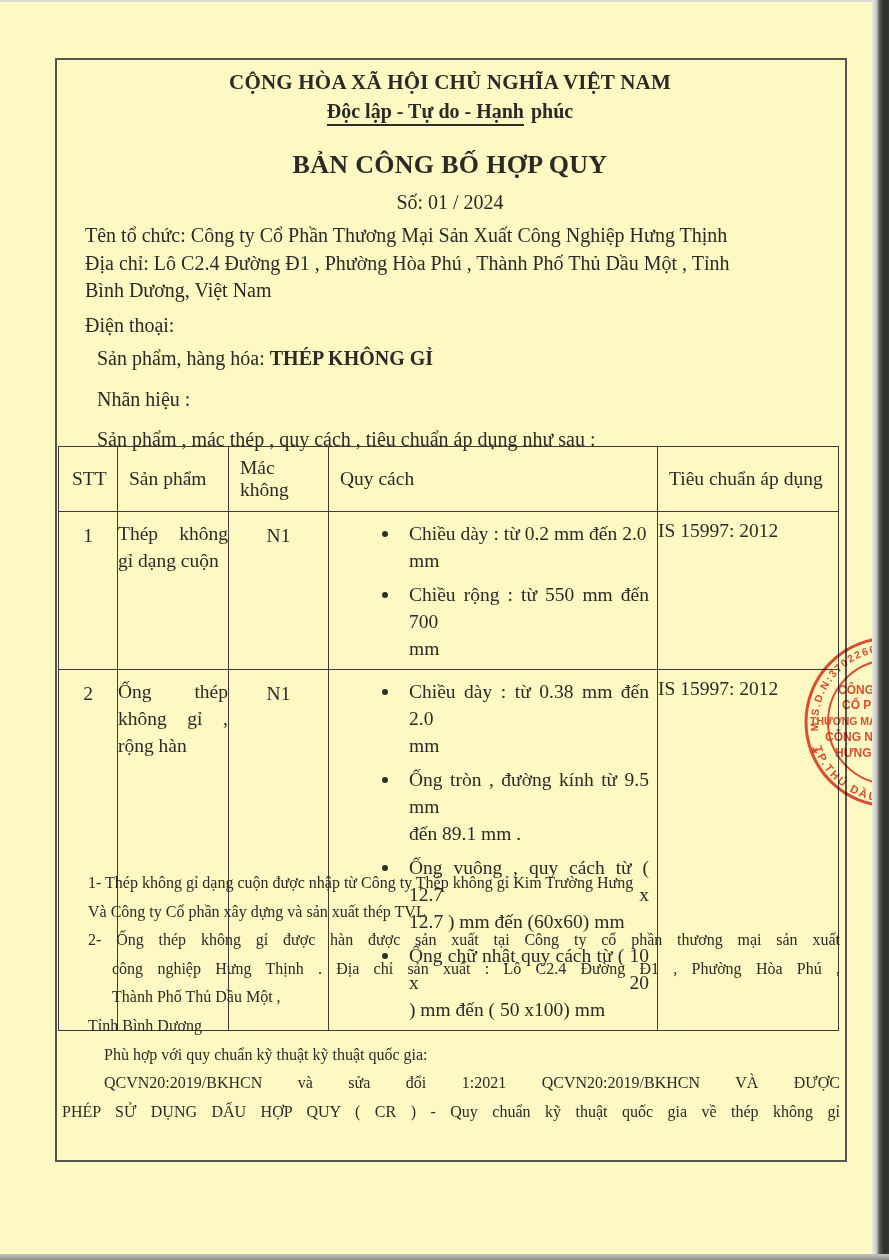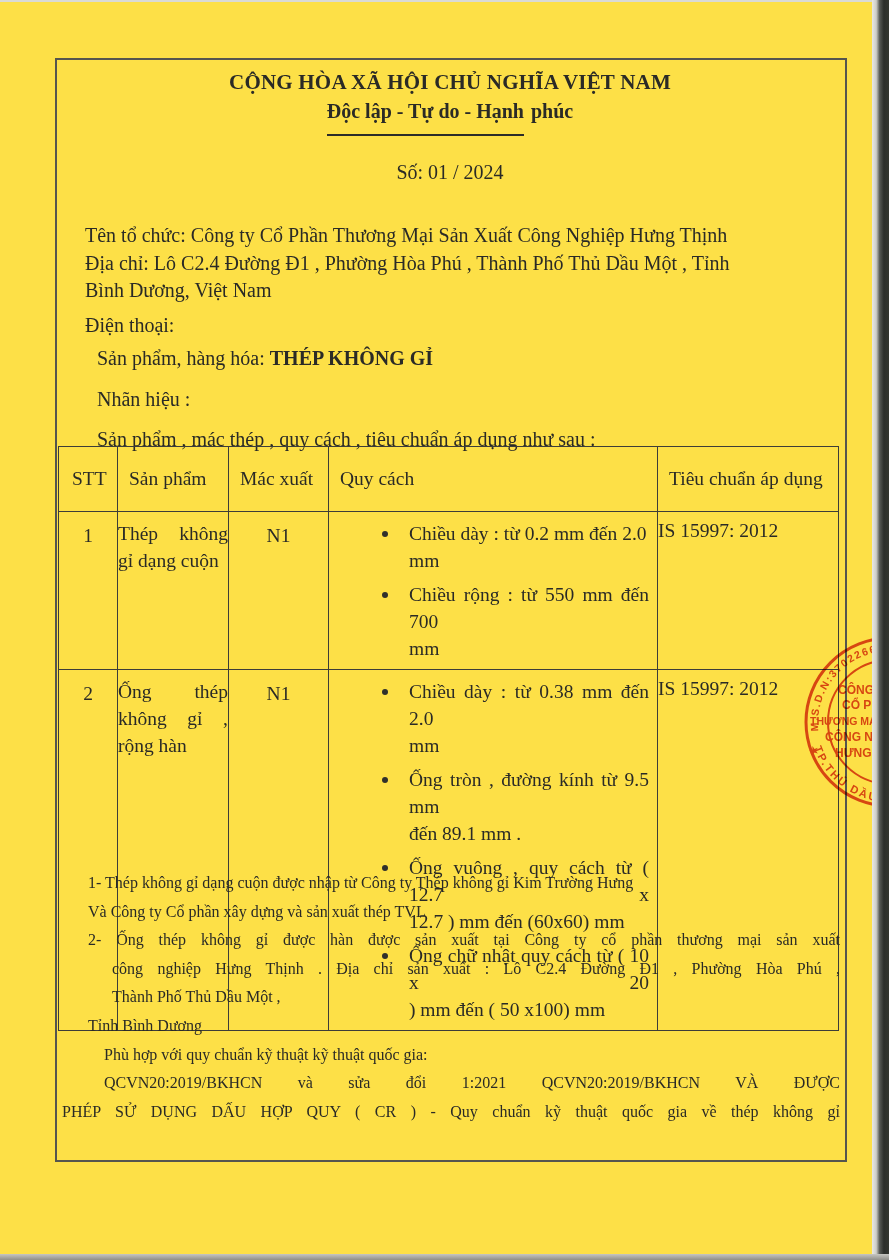--- a/index.html
+++ b/index.html
@@ -3,35 +3,35 @@
 <meta charset="utf-8">
 <style>
   html,body{margin:0;padding:0;}
   body{
     width:889px;height:1260px;position:relative;overflow:hidden;
     background:#fdfdfb;
     font-family:"Liberation Serif","DejaVu Serif",serif;
     color:#2a2a26;
     -webkit-font-smoothing:antialiased;
   }
-  .scan{position:absolute;inset:0;background:#fde047;}
+  .scan{position:absolute;inset:0;background:#fef9c3;}
   
   .edge-top{position:absolute;left:0;top:0;width:889px;height:2px;background:#dadad5;z-index:30;}
   .edge-right{position:absolute;left:872px;top:0;width:17px;height:1260px;z-index:30;
     background:linear-gradient(to right,#e9e9e4 0,#cdcdc7 25%,#565954 45%,#2c2f2b 70%,#33362f 100%);}
   .edge-bottom{position:absolute;left:0;top:1254px;width:889px;height:6px;z-index:30;
     background:linear-gradient(to bottom,#c6c6c1,#8f8f8a);}
   
   .page-frame{position:absolute;left:55px;top:58px;width:788px;height:1100px;
     border:2px solid #55554e;background:transparent;z-index:1;}
   
   .hdr{position:absolute;left:57px;top:70px;width:786px;text-align:center;z-index:10;}
   .hdr .nat{font-size:21px;font-weight:bold;letter-spacing:.2px;}
   .hdr .motto-line{margin-top:5px;font-size:20px;font-weight:bold;}
-  .hdr .motto-u{border-bottom:2px solid #2c2c28;padding-bottom:12px;}
+  .hdr .motto-u{border-bottom:2px solid #2c2c28;padding-bottom:2px;}
   .hdr .motto-t{margin-left:7px;}
   .title-blk{position:absolute;left:57px;top:150px;width:786px;text-align:center;z-index:10;}
   .title-blk .doc-title{font-size:26px;font-weight:bold;letter-spacing:.3px;}
   .title-blk .doc-no{margin-top:11px;font-size:20px;}
   
   .info{position:absolute;left:85px;top:222px;width:755px;font-size:20px;line-height:27.5px;z-index:10;}
   .info .ind{margin-left:12px;}
   .info .sp1{margin-top:7px;}
   .info .sp2{margin-top:6px;}
   .info .sp3{margin-top:13px;}
@@ -64,20 +64,21 @@
 <div class="scan">
 
   <div class="page-frame"></div>
 
   <div class="hdr">
     <div class="nat">CỘNG HÒA XÃ HỘI CHỦ NGHĨA VIỆT NAM</div>
     <div class="motto-line"><span class="motto-u">Độc lập - Tự do - Hạnh</span><span class="motto-t">phúc</span></div>
   </div>
 
   <div class="title-blk">
+    <div class="doc-title">BẢN CÔNG BỐ HỢP QUY</div>
     <div class="doc-no">Số: 01 / 2024</div>
   </div>
 
   <div class="info">
     <div>Tên tổ chức: Công ty Cổ Phần Thương Mại Sản Xuất Công Nghiệp Hưng Thịnh</div>
     <div>Địa chỉ: Lô C2.4 Đường Đ1 , Phường Hòa Phú , Thành Phố Thủ Dầu Một , Tỉnh</div>
     <div>Bình Dương, Việt Nam</div>
     <div class="sp1">Điện thoại:</div>
     <div class="ind sp2"><span>Sản phẩm, hàng hóa: </span><span class="bold">THÉP KHÔNG GỈ</span></div>
     <div class="ind sp3">Nhãn hiệu :</div>
@@ -89,21 +90,21 @@
       <col style="width:59px">
         <col style="width:111px">
         <col style="width:100px">
         <col style="width:329px">
         <col style="width:181px">
     </colgroup>
     <tbody>
         <tr>
       <th class="c">STT</th>
       <th>Sản phẩm</th>
-      <th>Mác xuất</th>
+      <th>Mác không</th>
       <th>Quy cách</th>
       <th>Tiêu chuẩn áp dụng</th>
     </tr>
     <tr class="h1r">
       <td class="c">1</td>
       <td class="prod">
         <div class="fill">Thép không</div>
         <div>gỉ dạng cuộn</div>
       </td>
       <td class="c">N1</td>

